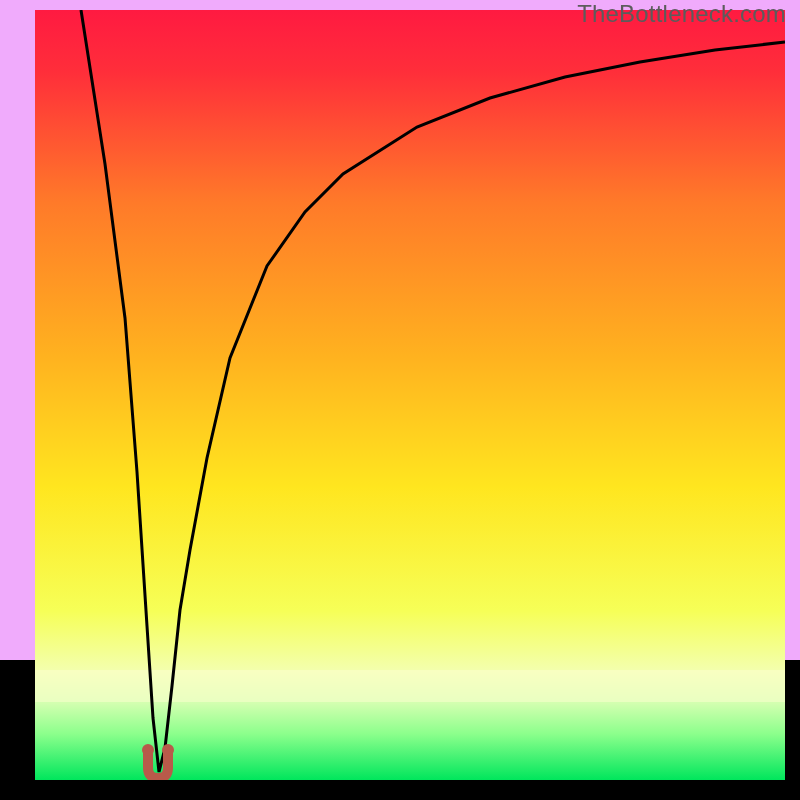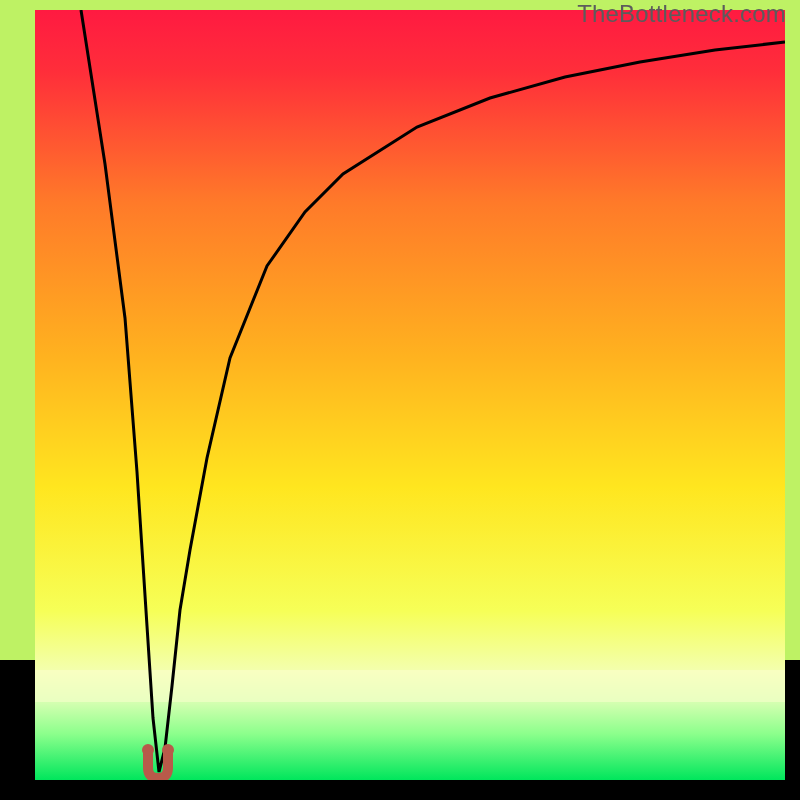--- a/index.html
+++ b/index.html
@@ -7,21 +7,21 @@
     padding: 0;
     width: 800px;
     height: 800px;
     background: #000;
     overflow: hidden;
   }
   .frame {
     position: relative;
     width: 800px;
     height: 660px;
-    background: #bef264;
+    background: #f0abfc;
   }
   .plot-area {
     position: absolute;
     left: 35px;
     top: 10px;
     width: 750px;
     height: 770px;
   }
   .watermark {
     position: absolute;

